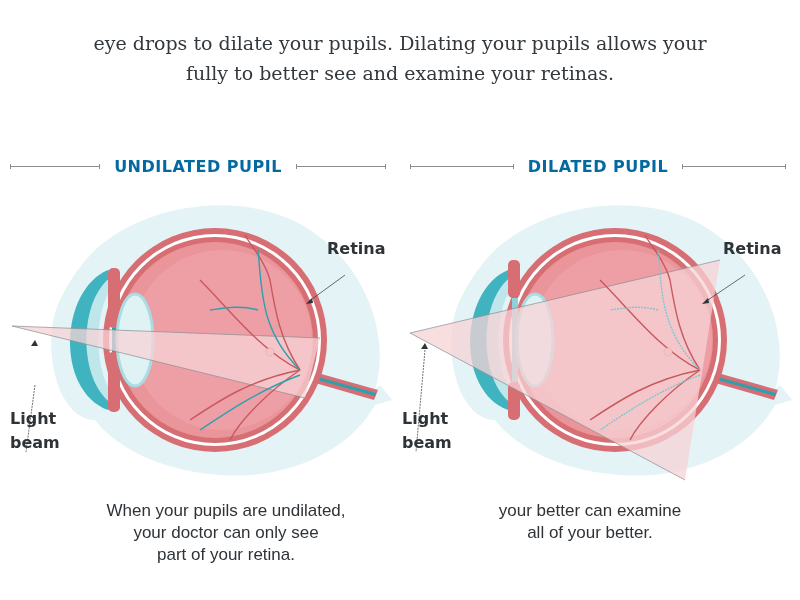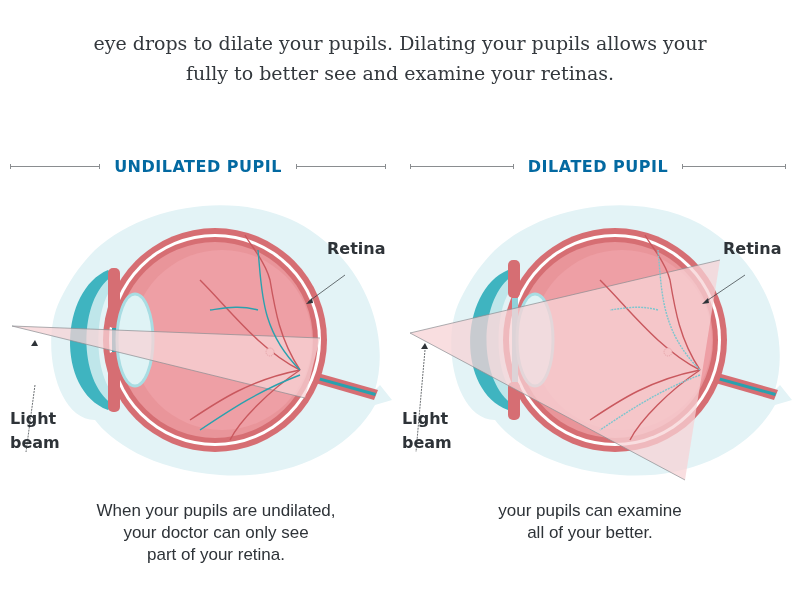--- a/index.html
+++ b/index.html
@@ -9,21 +9,21 @@
   .panel { position:absolute; top:150px; width:400px; height:440px; }
   .panel.left { left:0; }
   .panel.right { left:400px; }
   .heading-row { position:absolute; top:4px; left:10px; right:14px; height:24px; display:flex; align-items:center; }
   .rule { flex:1; height:1px; background:#8a8d90; position:relative; }
   .rule::before, .rule::after { content:""; position:absolute; top:-2px; width:1px; height:5px; background:#8a8d90; }
   .rule::before { left:0; } .rule::after { right:0; }
   .heading { font-family:"DejaVu Sans", sans-serif; font-weight:bold; font-size:16px; letter-spacing:0.5px; color:#0369a1; padding:0 14px; white-space:nowrap; }
   .eye-svg { position:absolute; left:0; top:40px; width:400px; height:300px; }
   .label { position:absolute; font-weight:bold; font-size:16px; line-height:22px; color:#2e3338; font-family:"DejaVu Sans", sans-serif; }
-  .caption { position:absolute; top:350px; left:26px; width:380px; text-align:center; font-family:"Liberation Sans", sans-serif; font-size:17px; line-height:22px; color:#2e3338; }
+  .caption { position:absolute; top:350px; left:36px; width:380px; text-align:center; font-family:"Liberation Sans", sans-serif; font-size:17px; line-height:22px; color:#2e3338; }
   .caption span { display:block; }
 </style>
 </head>
 <body>
 
 <div class="intro">
   <p>eye drops to dilate your pupils. Dilating your pupils allows your</p>
   <p>fully to better see and examine your retinas.</p>
 </div>
 
@@ -127,16 +127,16 @@
     <polygon points="302,114 308,108 309,113" fill="#2e3338"></polygon>
     <line x1="25" y1="160" x2="16" y2="262" stroke="#2e3338" stroke-width="0.7" stroke-dasharray="2 1"></line>
     <polygon points="25,153 21,159 28,159" fill="#2e3338"></polygon>
   </svg>
 
   <div class="label" style="left:323px; top:88px;">Retina</div>
   <div class="label" style="left:2px; top:258px;">Light</div>
   <div class="label" style="left:2px; top:282px;">beam</div>
 
   <div class="caption" style="left:0;">
-    <span>your pupils can examine</span>
+    <span>your better can examine</span>
     <span>all of your better.</span>
   </div>
 </div>
 
 </body></html>

